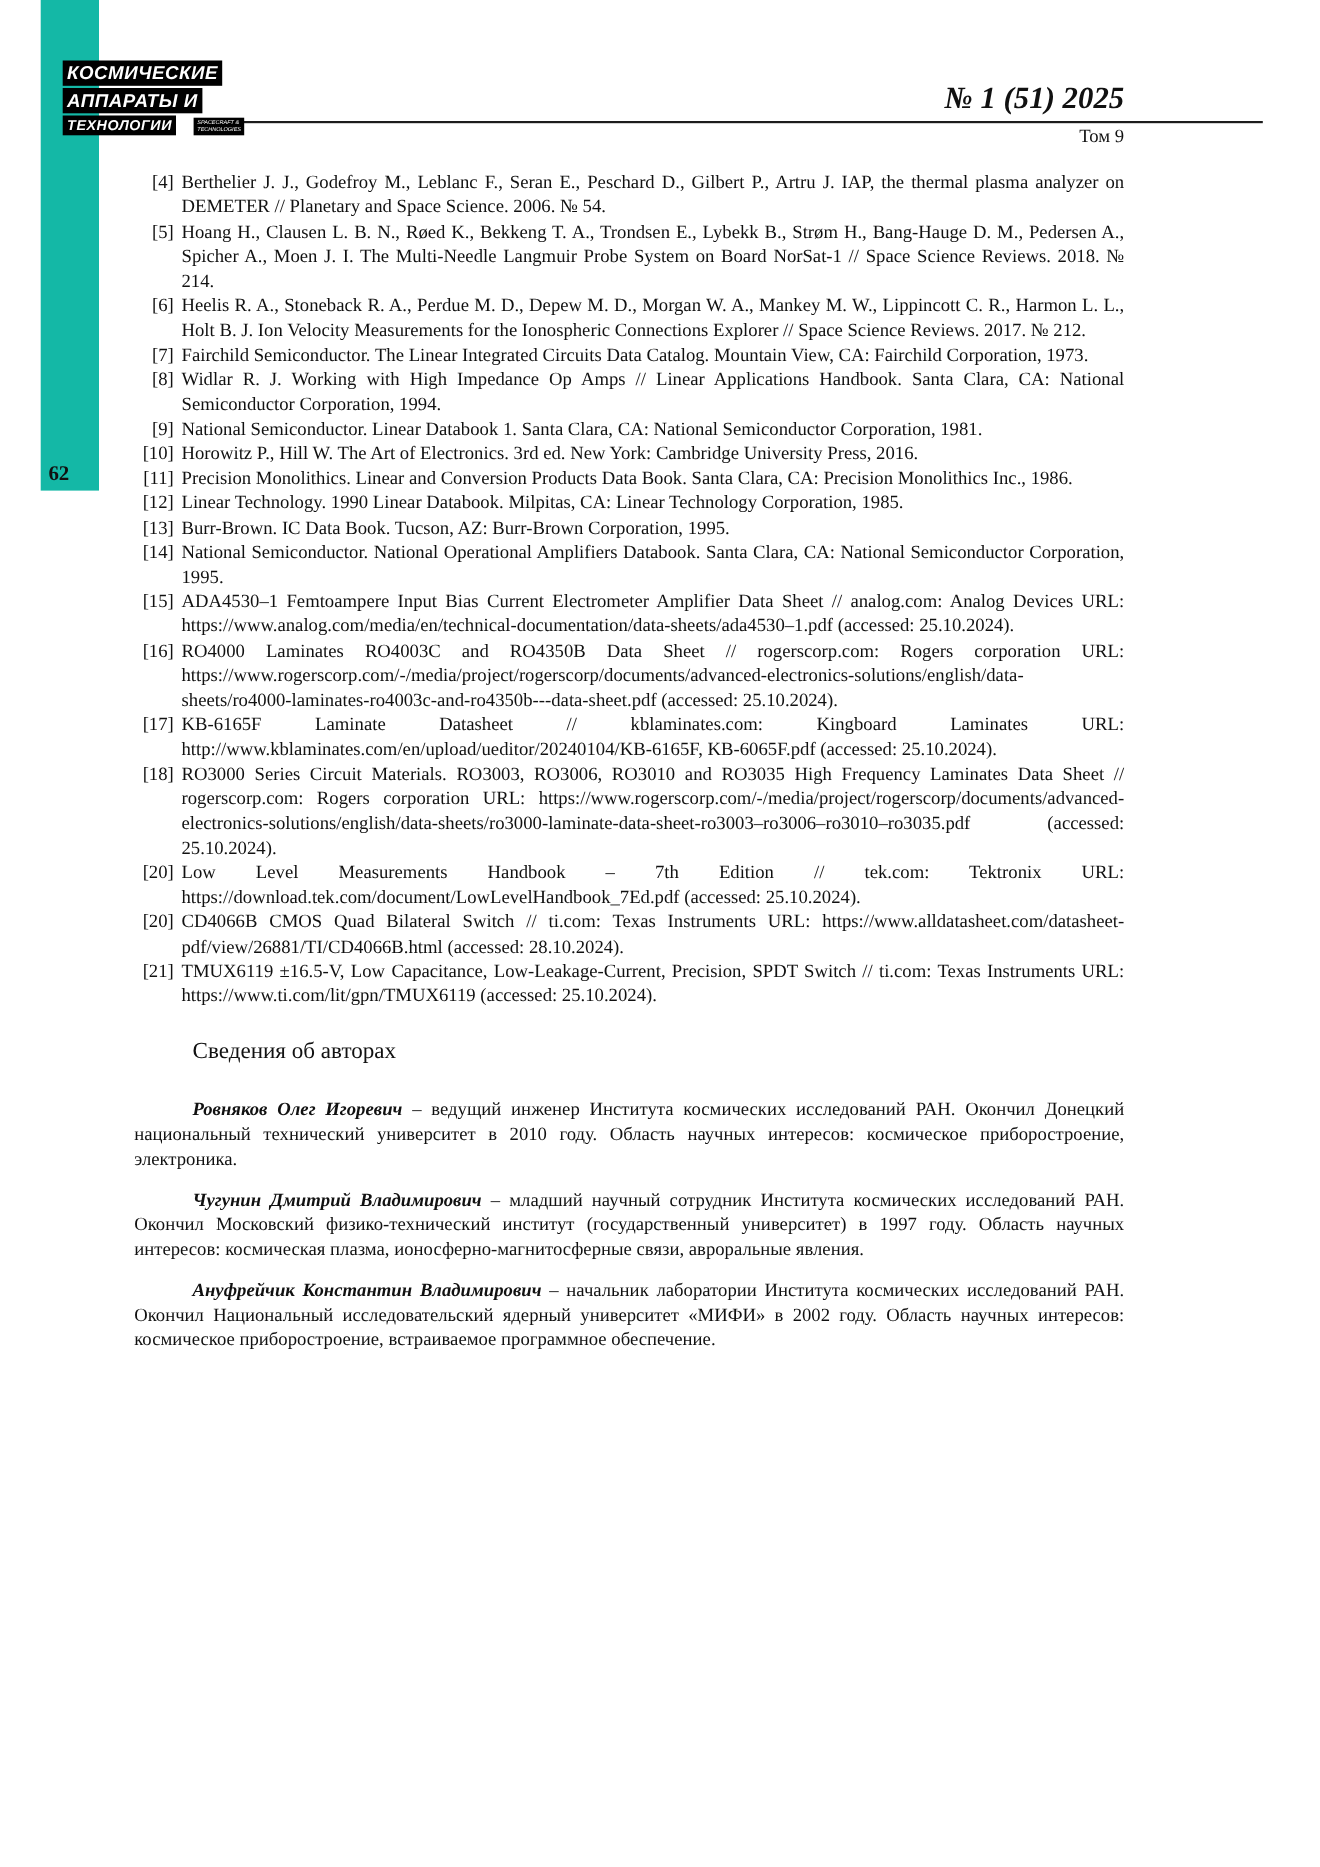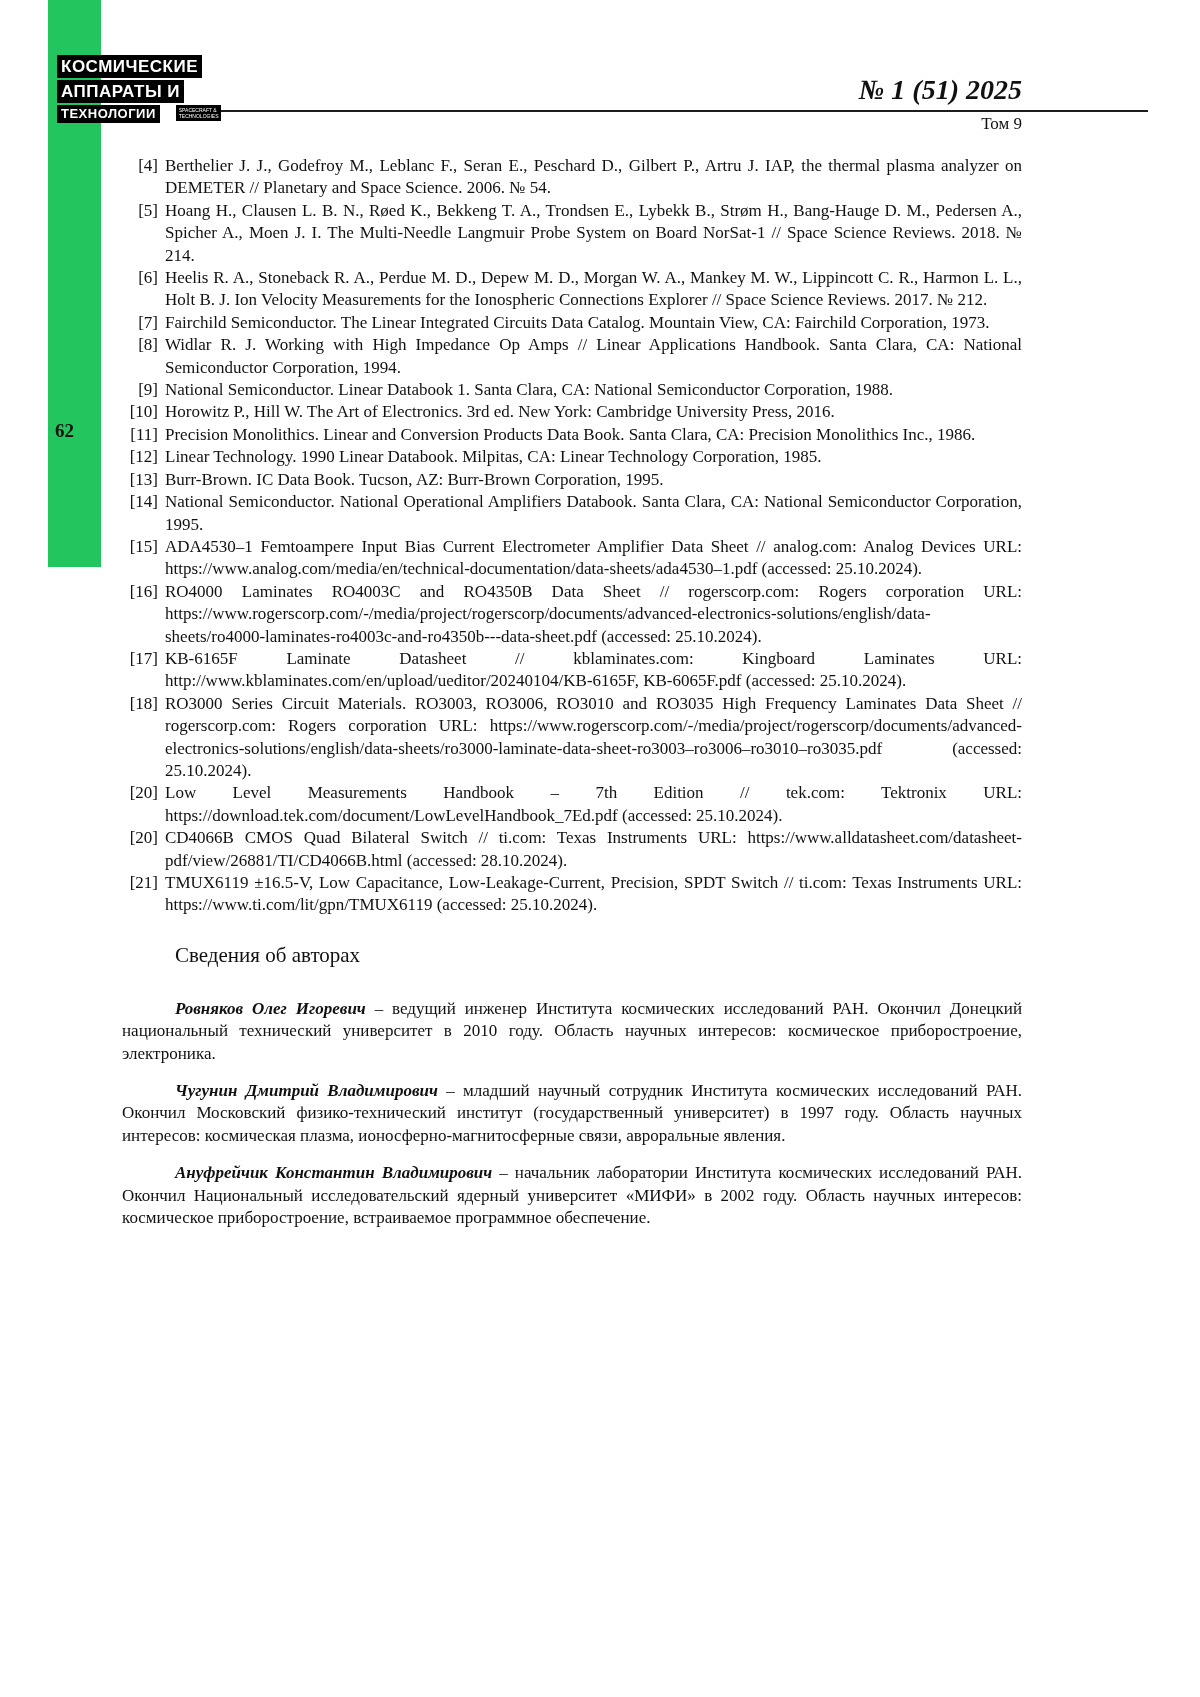--- a/index.html
+++ b/index.html
@@ -7,43 +7,44 @@
     width: 1200px; height: 1697px;
     background: #ffffff;
     font-family: "Liberation Serif", serif;
     color: #111;
     position: relative;
     overflow: hidden;
   }
 
   
   .side-strip {
-    position: absolute; left: 48px; top: 0;
-    width: 53px; height: 567px;
-    background: #22c55e;
+    position: absolute; left: 37px; top: 0;
+    width: 53px; height: 446px;
+    background: #14b8a6;
   }
   .page-num {
     position: absolute; left: 7px; top: 420px;
     font-weight: bold; font-size: 19px; color: #111;
   }
 
   
   .logo {
     position: absolute; left: 57px; top: 55px;
     display: flex; flex-direction: column; gap: 2px; z-index: 2;
     font-family: "Liberation Sans", sans-serif;
+    font-style: italic;
   }
   .logo-bar {
     background: #000; color: #fff;
     font-weight: bold; letter-spacing: 0.5px;
     padding: 1px 4px; white-space: nowrap;
     display: inline-block; align-self: flex-start;
   }
   .logo-line1, .logo-line2 { font-size: 17px; line-height: 21px; }
-  .logo-line3-row { display: flex; gap: 16px; align-items: flex-start; }
+  .logo-line3-row { display: flex; gap: 16px; align-items: flex-end; }
   .logo-line3 { font-size: 13px; line-height: 16px; }
   .logo-tag {
     background: #000; color: #fff;
     font-size: 5px; line-height: 6px;
     padding: 2px 3px; white-space: nowrap;
     display: flex; flex-direction: column; justify-content: center;
   }
 
   
   .issue {
@@ -128,21 +129,21 @@
       <div class="ref-item">
         <span class="ref-num">[7]</span>
         <div class="ref-text">Fairchild Semiconductor. The Linear Integrated Circuits Data Catalog. Mountain View, CA: Fairchild Corporation, 1973.</div>
       </div>
       <div class="ref-item">
         <span class="ref-num">[8]</span>
         <div class="ref-text">Widlar R. J. Working with High Impedance Op Amps // Linear Applications Handbook. Santa Clara, CA: National Semiconductor Corporation, 1994.</div>
       </div>
       <div class="ref-item">
         <span class="ref-num">[9]</span>
-        <div class="ref-text">National Semiconductor. Linear Databook 1. Santa Clara, CA: National Semiconductor Corporation, 1988.</div>
+        <div class="ref-text">National Semiconductor. Linear Databook 1. Santa Clara, CA: National Semiconductor Corporation, 1981.</div>
       </div>
       <div class="ref-item">
         <span class="ref-num">[10]</span>
         <div class="ref-text">Horowitz P., Hill W. The Art of Electronics. 3rd ed. New York: Cambridge University Press, 2016.</div>
       </div>
       <div class="ref-item">
         <span class="ref-num">[11]</span>
         <div class="ref-text">Precision Monolithics. Linear and Conversion Products Data Book. Santa Clara, CA: Precision Monolithics Inc., 1986.</div>
       </div>
       <div class="ref-item">

